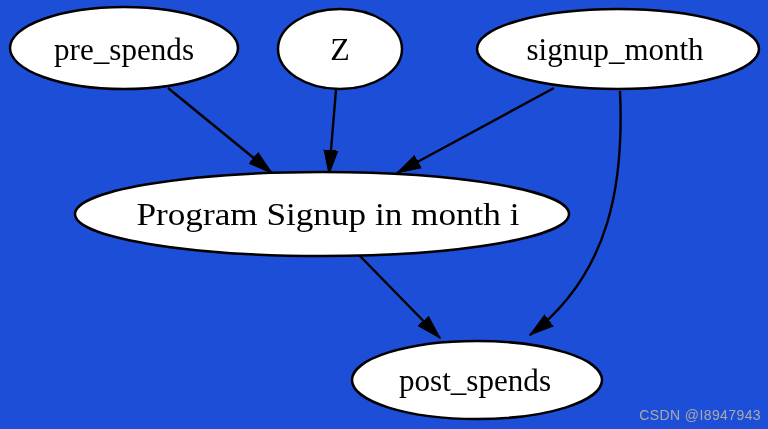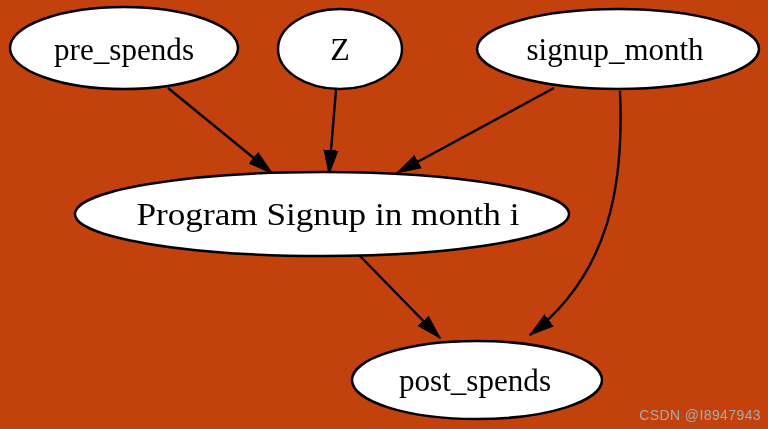--- a/index.html
+++ b/index.html
@@ -4,21 +4,21 @@
 <style>
   html, body {
     margin: 0;
     padding: 0;
     background: #ffffff;
   }
   .canvas-wrap {
     position: relative;
     width: 768px;
     height: 429px;
-    background: #c2410c;
+    background: #1d4ed8;
     overflow: hidden;
     font-family: "Liberation Serif", "DejaVu Serif", serif;
   }
   svg { display: block; }
   .edge-line {
     fill: none;
     stroke: #000000;
     stroke-width: 2.4;
   }
   .node-ellipse {

